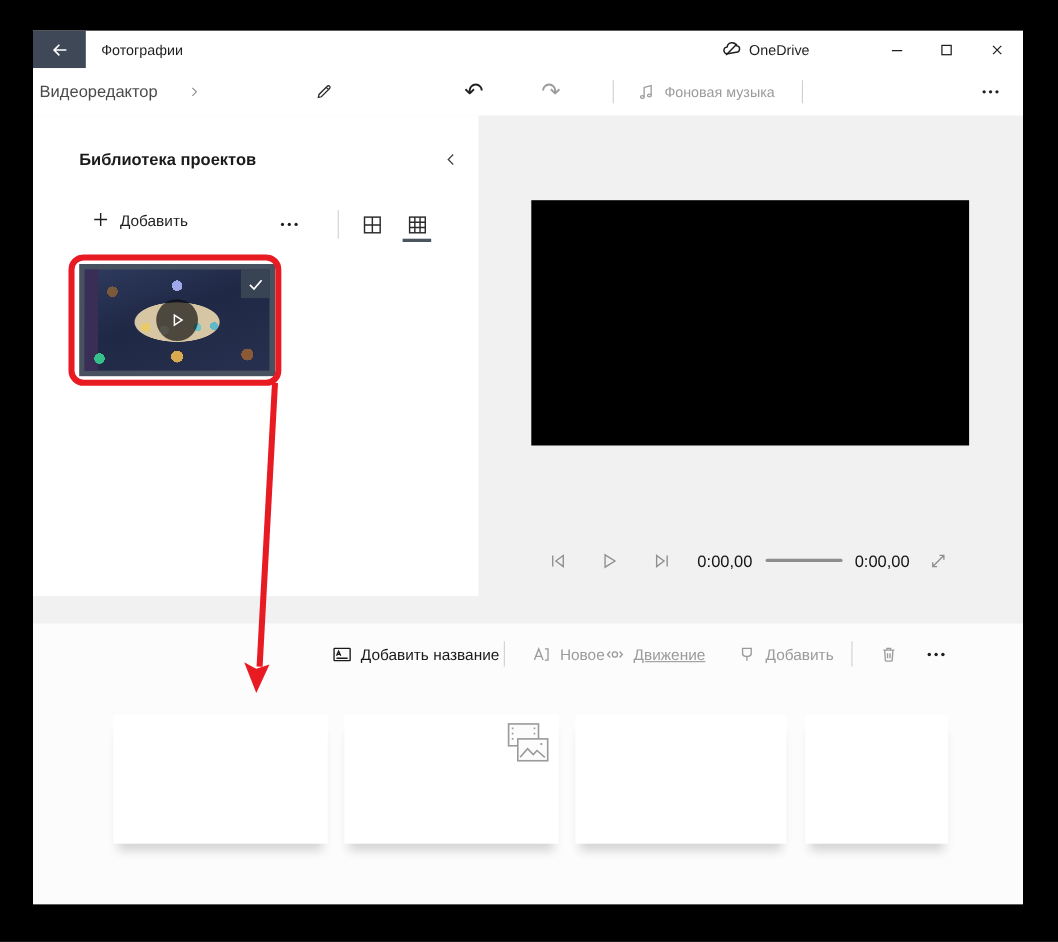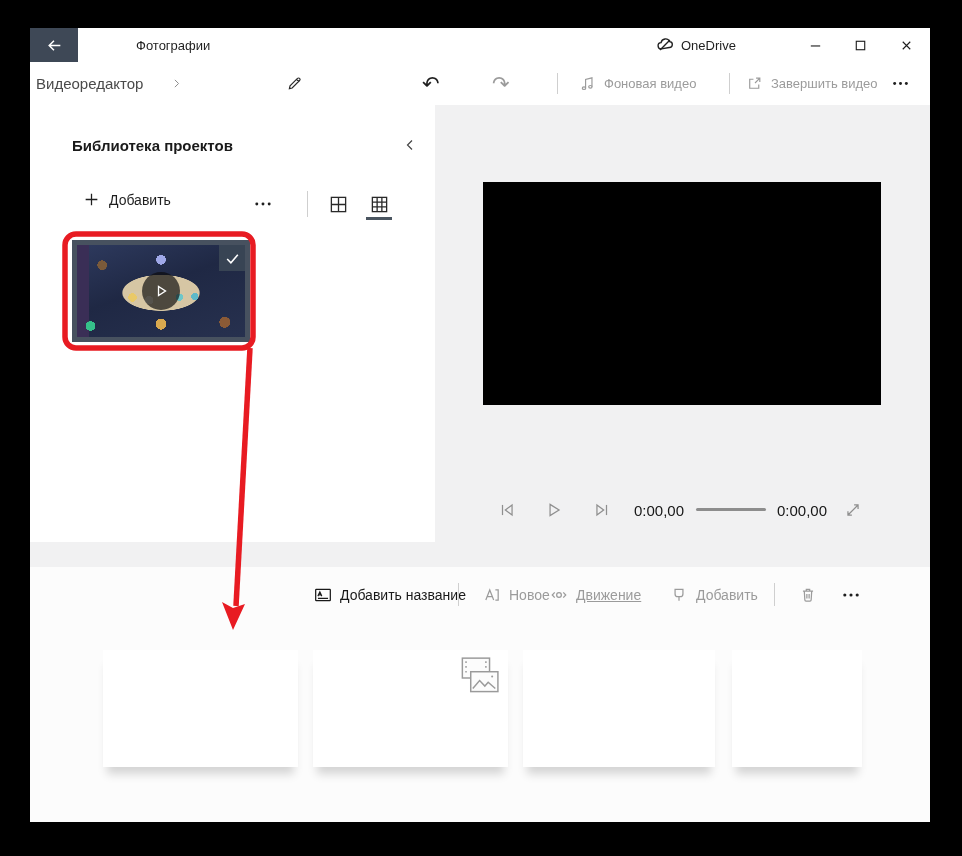--- a/index.html
+++ b/index.html
@@ -13,21 +13,21 @@
   html,body{background:#000;}
   body{font-family:"Liberation Sans","DejaVu Sans",sans-serif;}
   .stage{position:relative;width:962px;height:856px;background:#000;overflow:hidden;}
   .window{position:absolute;left:30px;top:28px;width:900px;height:794px;background:#fff;}
 
   
   .titlebar{position:absolute;left:0;top:0;width:900px;height:34px;background:#fff;}
   .back-btn{position:absolute;left:0;top:0;width:48px;height:34px;background:var(--back-button);
     display:flex;align-items:center;justify-content:center;color:#fff;cursor:pointer;}
   .app-title{position:absolute;left:62px;top:0;height:34px;display:flex;align-items:center;
-    font-size:13px;color:#1f1f1f;margin-left:44px;}
+    font-size:13px;color:#1f1f1f;}
   .od-group{position:absolute;left:626px;top:0;height:34px;display:flex;align-items:center;gap:7px;color:#1f1f1f;}
   .od-group .lbl{font-size:13px;}
   .cap-btn{position:absolute;top:0;width:45px;height:34px;display:flex;align-items:center;justify-content:center;color:#1f1f1f;}
   .cap-min{left:763px;} .cap-max{left:808px;} .cap-close{left:854px;}
 
   
   .menubar{position:absolute;left:0;top:34px;width:900px;height:43px;background:#fff;padding-left:21px;}
   .mb-item{position:absolute;top:0;height:43px;display:flex;align-items:center;gap:8px;}
   .bc-root{left:6px;font-size:15px;color:#4a4a4a;}
   .bc-chev{left:140px;color:#8a8a8a;}
@@ -81,21 +81,21 @@
   .pb{position:absolute;top:392px;height:26px;display:flex;align-items:center;justify-content:center;color:#8f8f8f;}
   .pb-prev{left:466px;width:22px;} .pb-play{left:513px;width:22px;} .pb-next{left:561px;width:22px;}
   .pb-time1{left:598px;width:62px;color:#161616;font-size:15px;}
   .pb-track{position:absolute;left:666px;top:403px;width:70px;height:3px;background:#8d8d8d;border-radius:2px;}
   .pb-time2{left:741px;width:62px;color:#161616;font-size:15px;}
   .pb-expand{left:812px;width:22px;}
 
   
   .bottom{position:absolute;left:0;top:539px;width:900px;height:255px;background:#fcfcfc;}
   .bt-item{position:absolute;top:14px;height:28px;display:flex;align-items:center;gap:8px;font-size:14px;}
-  .bt-addtitle{left:284px;color:#191919;}
+  .bt-addtitle{left:272px;color:#191919;}
   .bt-div1{left:428px;top:16px;height:23px;}
   .bt-text{left:453px;color:var(--disabled-text);}
   .bt-motion{left:520px;color:var(--disabled-text);text-decoration:underline;}
   .bt-filters{left:640px;color:var(--disabled-text);}
   .bt-div2{left:744px;top:16px;height:23px;}
   .bt-trash{left:769px;color:var(--disabled-text);}
   .bt-more{left:812px;color:#1f1f1f;}
 
   .cards{position:absolute;left:0;top:83px;width:900px;height:117px;}
   .card{position:absolute;top:0;height:117px;background:#fff;box-shadow:0 11px 9px -4px rgba(0,0,0,.16);}
@@ -170,32 +170,23 @@
       <div class="mb-item redo">↷</div>
       <div class="vdiv mb-div1"></div>
       <div class="mb-item mb-music">
         <span>
           <svg width="17" height="17" viewBox="0 0 16 16" fill="none" stroke="currentColor" stroke-width="1.1">
               <path d="M6.2 12.3V4.2l6-1.5V11"></path>
               <ellipse cx="4.7" cy="12.4" rx="1.6" ry="1.2"></ellipse>
               <ellipse cx="10.7" cy="11.1" rx="1.6" ry="1.2"></ellipse>
             </svg>
         </span>
-        <span>Фоновая видео</span>
+        <span>Фоновая музыка</span>
       </div>
       <div class="vdiv mb-div2"></div>
-      <div class="mb-item mb-finish">
-        <span>
-          <svg width="17" height="17" viewBox="0 0 16 16" fill="none" stroke="currentColor" stroke-width="1.1">
-              <path d="M12 9v3.5H3.5V4H7"></path>
-              <path d="M8.5 7.5 13 3M9.5 3H13v3.5"></path>
-            </svg>
-        </span>
-        <span>Завершить видео</span>
-      </div>
       <div class="mb-item mb-more">
         <svg width="17" height="17" viewBox="0 0 16 16" fill="currentColor">
             <circle cx="2.5" cy="8" r="1.4"></circle>
             <circle cx="8" cy="8" r="1.4"></circle>
             <circle cx="13.5" cy="8" r="1.4"></circle>
           </svg>
       </div>
     </div>
 
     <div class="content">

